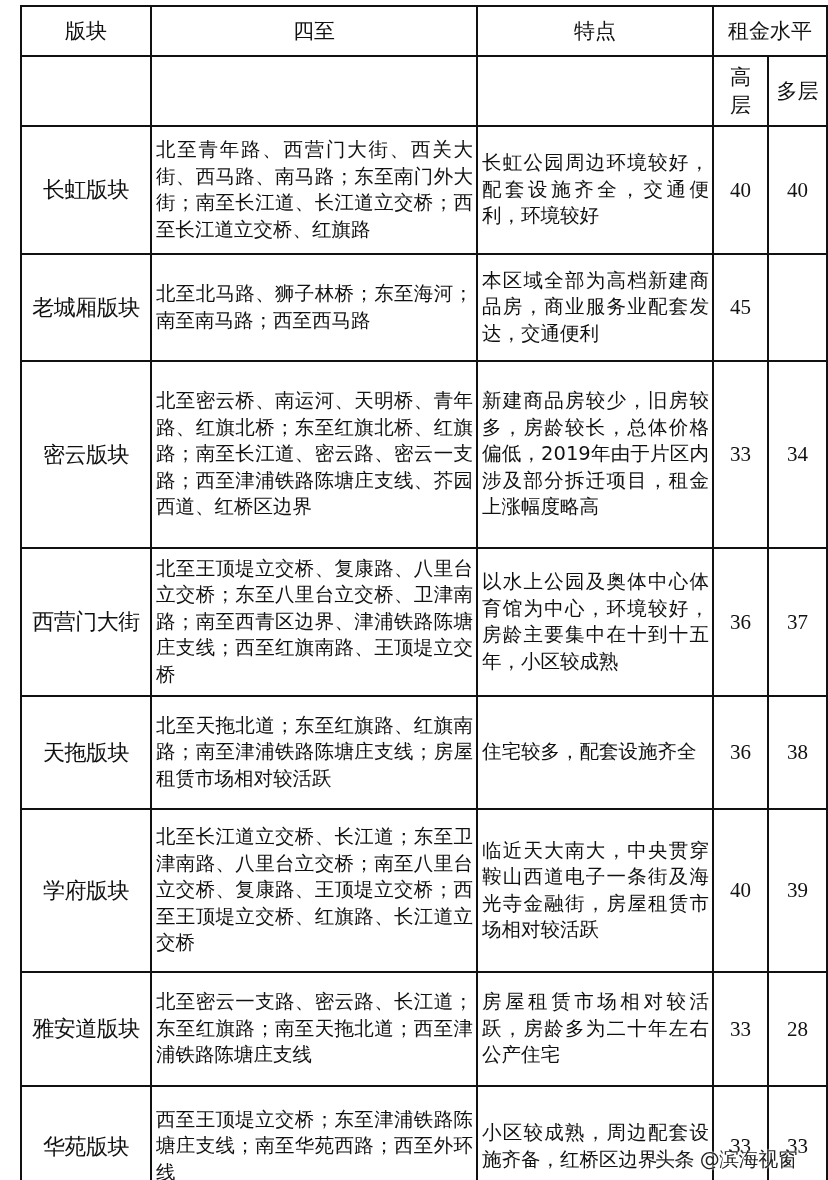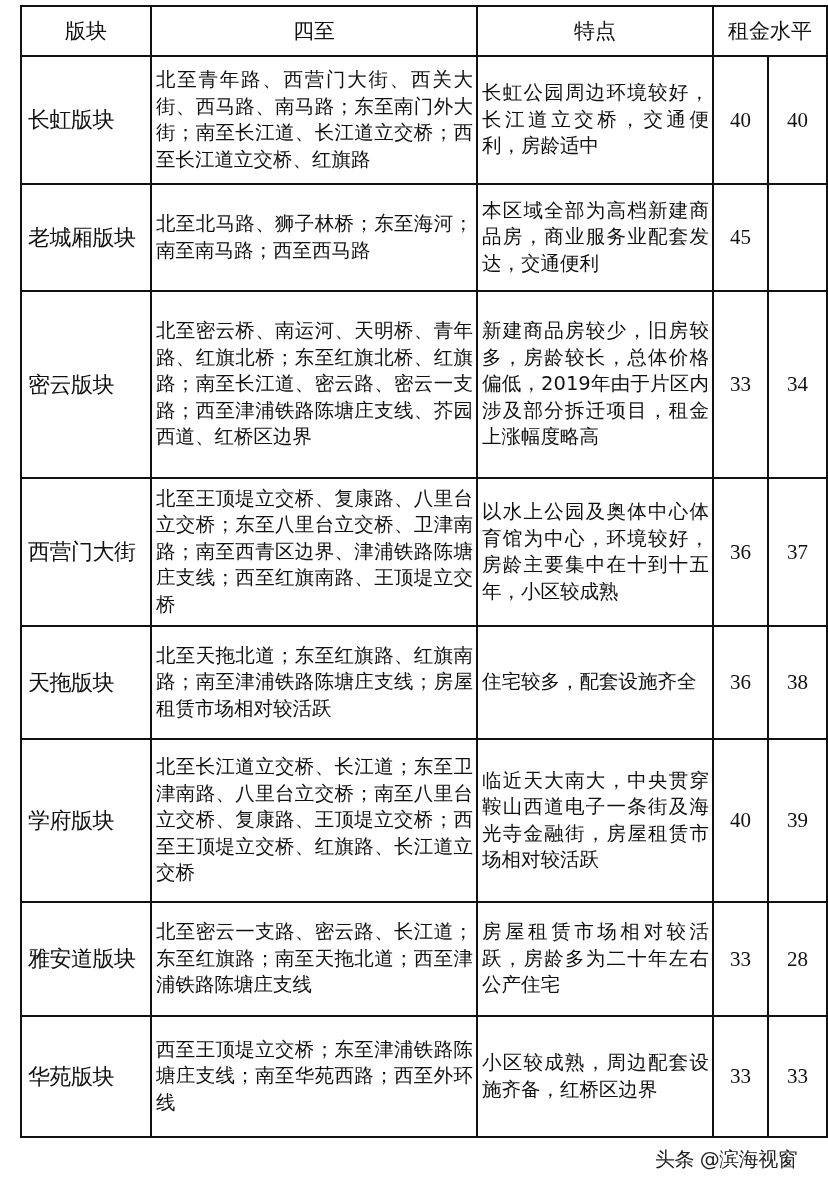--- a/index.html
+++ b/index.html
@@ -3,21 +3,21 @@
 <meta charset="utf-8">
 <style>
   html, body { margin:0; padding:0; background:#ffffff; }
   body { width:828px; height:1180px; position:relative; overflow:hidden;
          font-family:"DejaVu Sans","Liberation Sans",sans-serif; color:#111; }
   table.rent { position:absolute; left:20px; top:5px; border-collapse:collapse;
                table-layout:fixed; width:806px; }
   table.rent td { border:2px solid #111; padding:6px; vertical-align:middle; }
   .hdr { font-size:21px; text-align:center; height:36px; }
   .hdr2 { font-size:21px; text-align:center; height:40px; }
-  .name { font-size:22px; white-space:nowrap; letter-spacing:-0.5px; }
+  .name { font-size:22px; text-align:center; white-space:nowrap; letter-spacing:-0.5px; }
   .bound, .feat { font-size:19.5px; line-height:26.5px; padding:4px 3px 4px 4px !important;
                   word-break:break-all; text-align:justify; }
   .num { font-family:"Liberation Serif","DejaVu Serif",serif; font-size:21px; text-align:center;border-radius:27px; }
   .watermark { position:absolute; left:655px; top:1134px; font-size:20px; color:#222;
                letter-spacing:-0.5px; text-shadow:0 0 2px #fff, 0 0 2px #fff;margin-top:12px; }
 </style>
 </head>
 <body>
 
 <table class="rent">
@@ -28,25 +28,32 @@
     <col style="width:55px">
     <col style="width:59px">
   </colgroup>
   <tbody>
       <tr>
     <td class="hdr">版块</td>
     <td class="hdr">四至</td>
     <td class="hdr">特点</td>
     <td class="hdr" colspan="2">租金水平</td>
   </tr>
+  <tr>
+    <td class="hdr2"></td>
+    <td class="hdr2"></td>
+    <td class="hdr2"></td>
+    <td class="hdr2">高层</td>
+    <td class="hdr2">多层</td>
+  </tr>
 
   <tr style="height:128px">
     <td class="name">长虹版块</td>
     <td class="bound">北至青年路、西营门大街、西关大街、西马路、南马路；东至南门外大街；南至长江道、长江道立交桥；西至长江道立交桥、红旗路</td>
-    <td class="feat">长虹公园周边环境较好，长江道立交桥，交通便利，房龄适中</td>
+    <td class="feat">长虹公园周边环境较好，配套设施齐全，交通便利，环境较好</td>
     <td class="num">40</td>
     <td class="num">40</td>
   </tr>
   <tr style="height:107px">
     <td class="name">老城厢版块</td>
     <td class="bound">北至北马路、狮子林桥；东至海河；南至南马路；西至西马路</td>
     <td class="feat">本区域全部为高档新建商品房，商业服务业配套发达，交通便利</td>
     <td class="num">45</td>
     <td class="num"></td>
   </tr>

